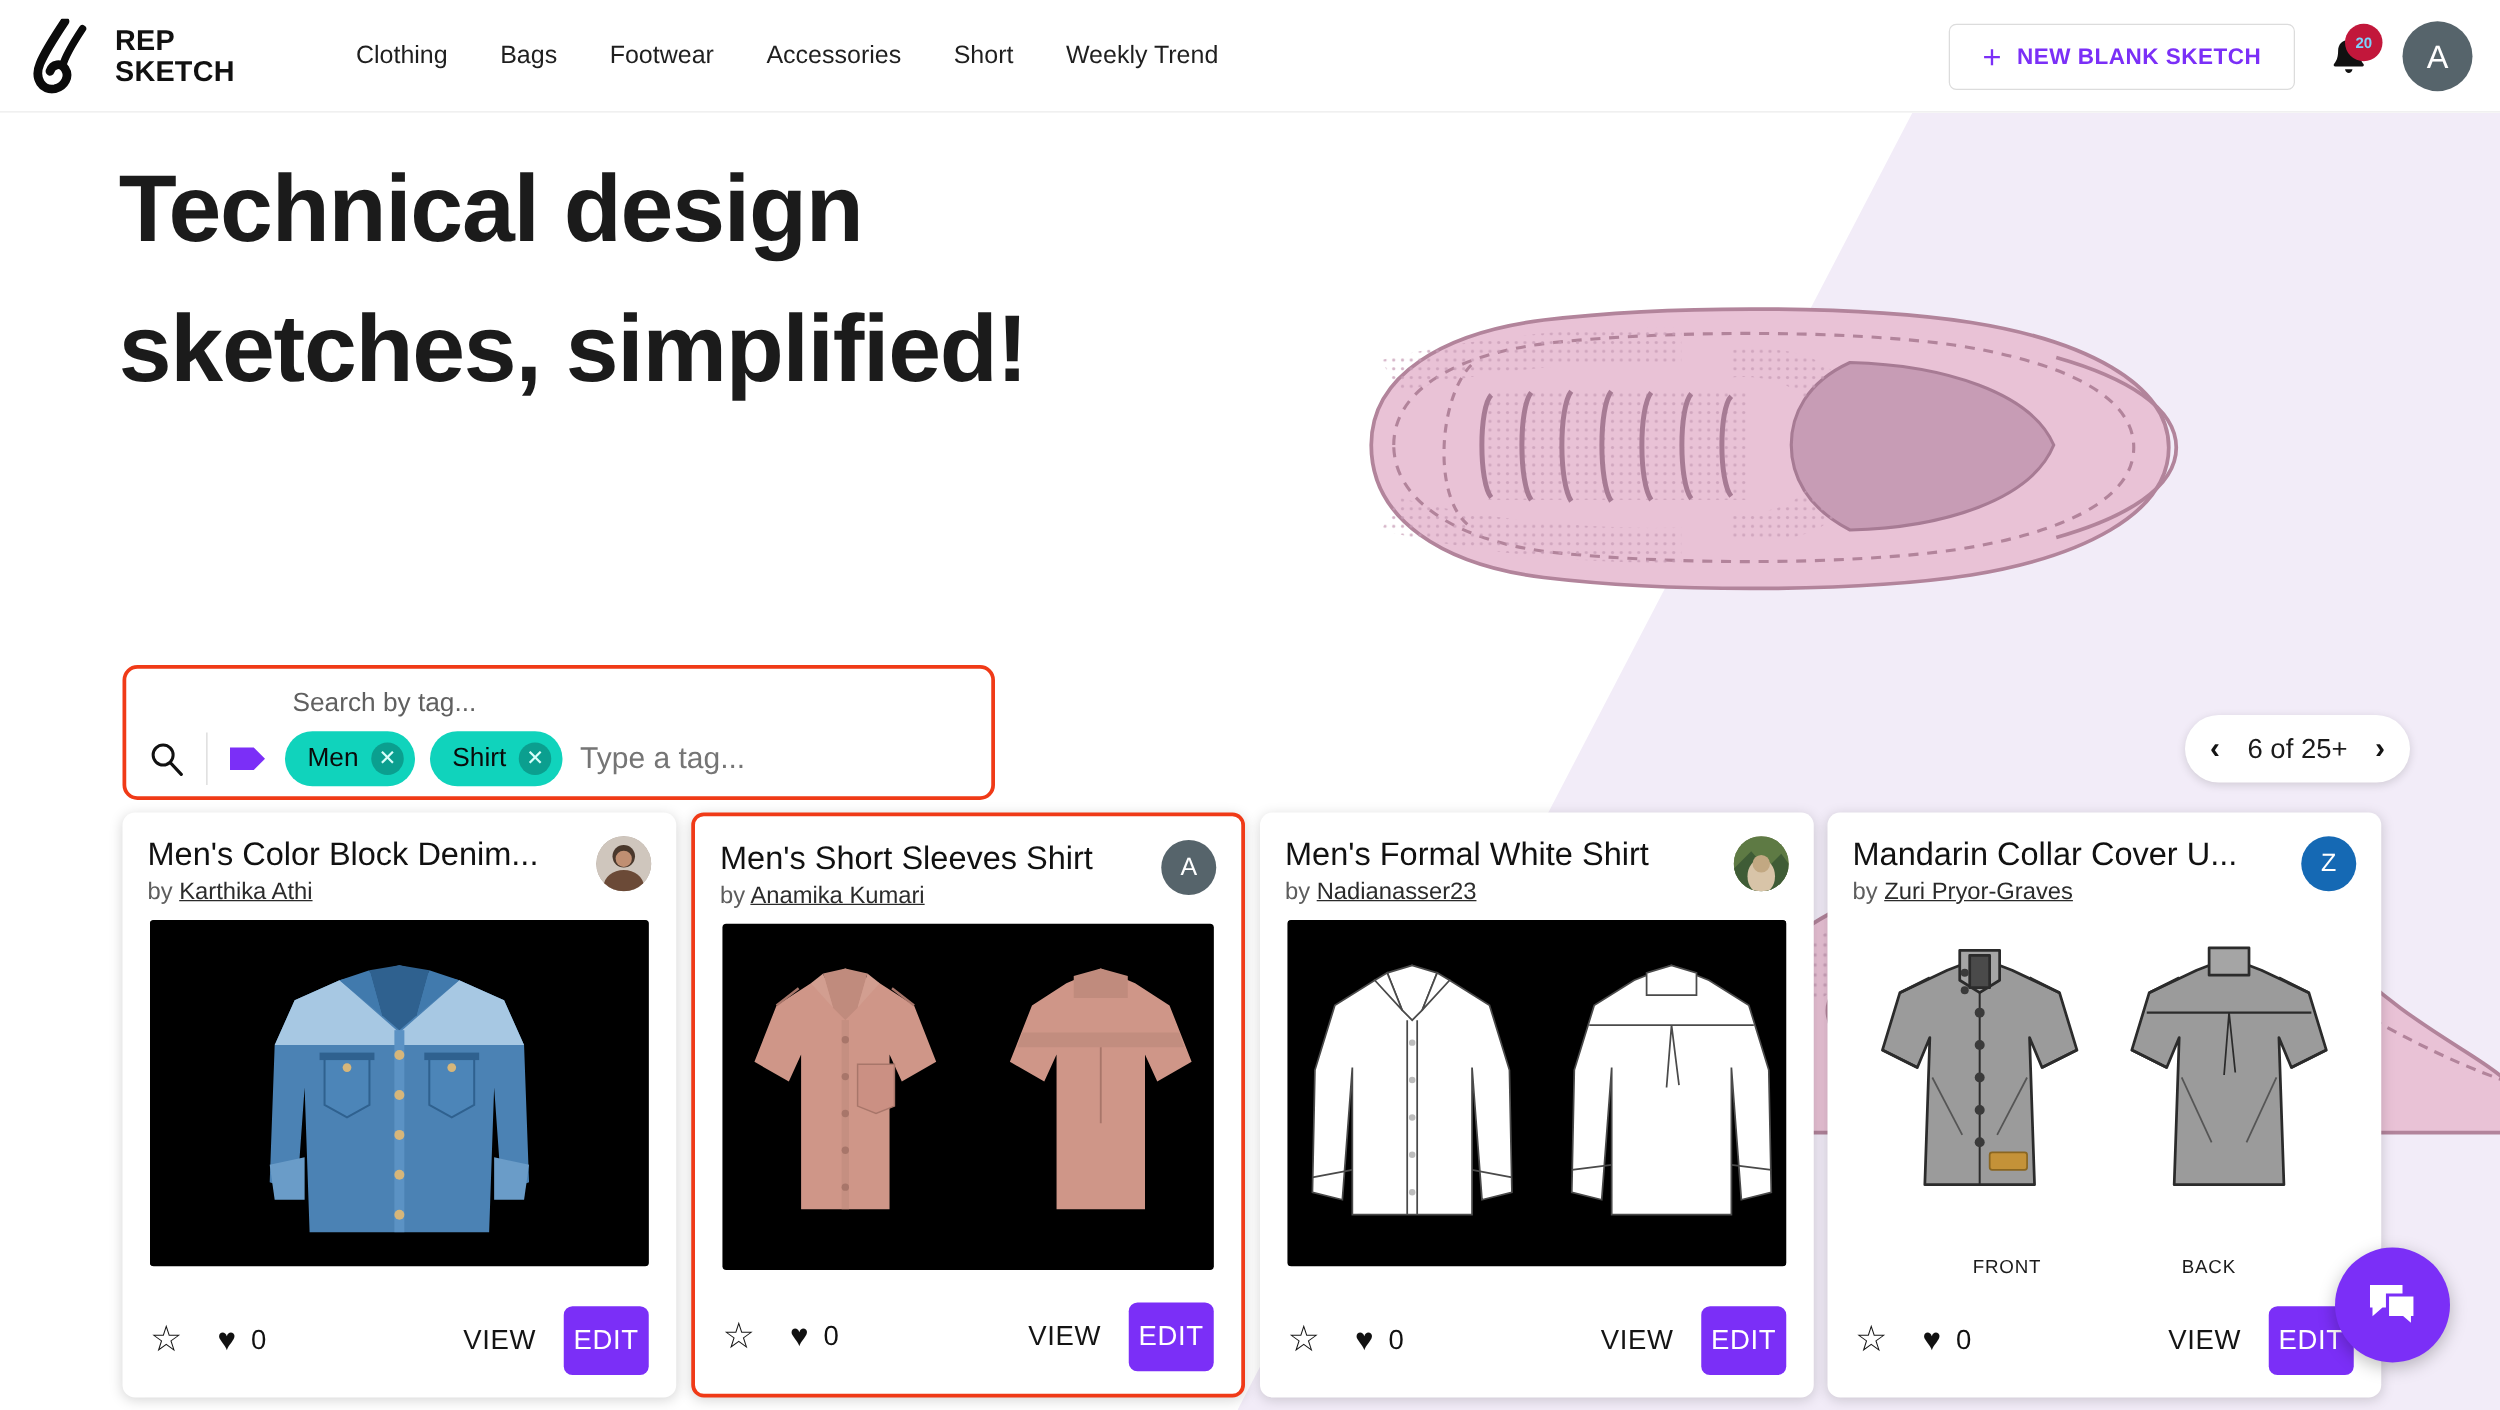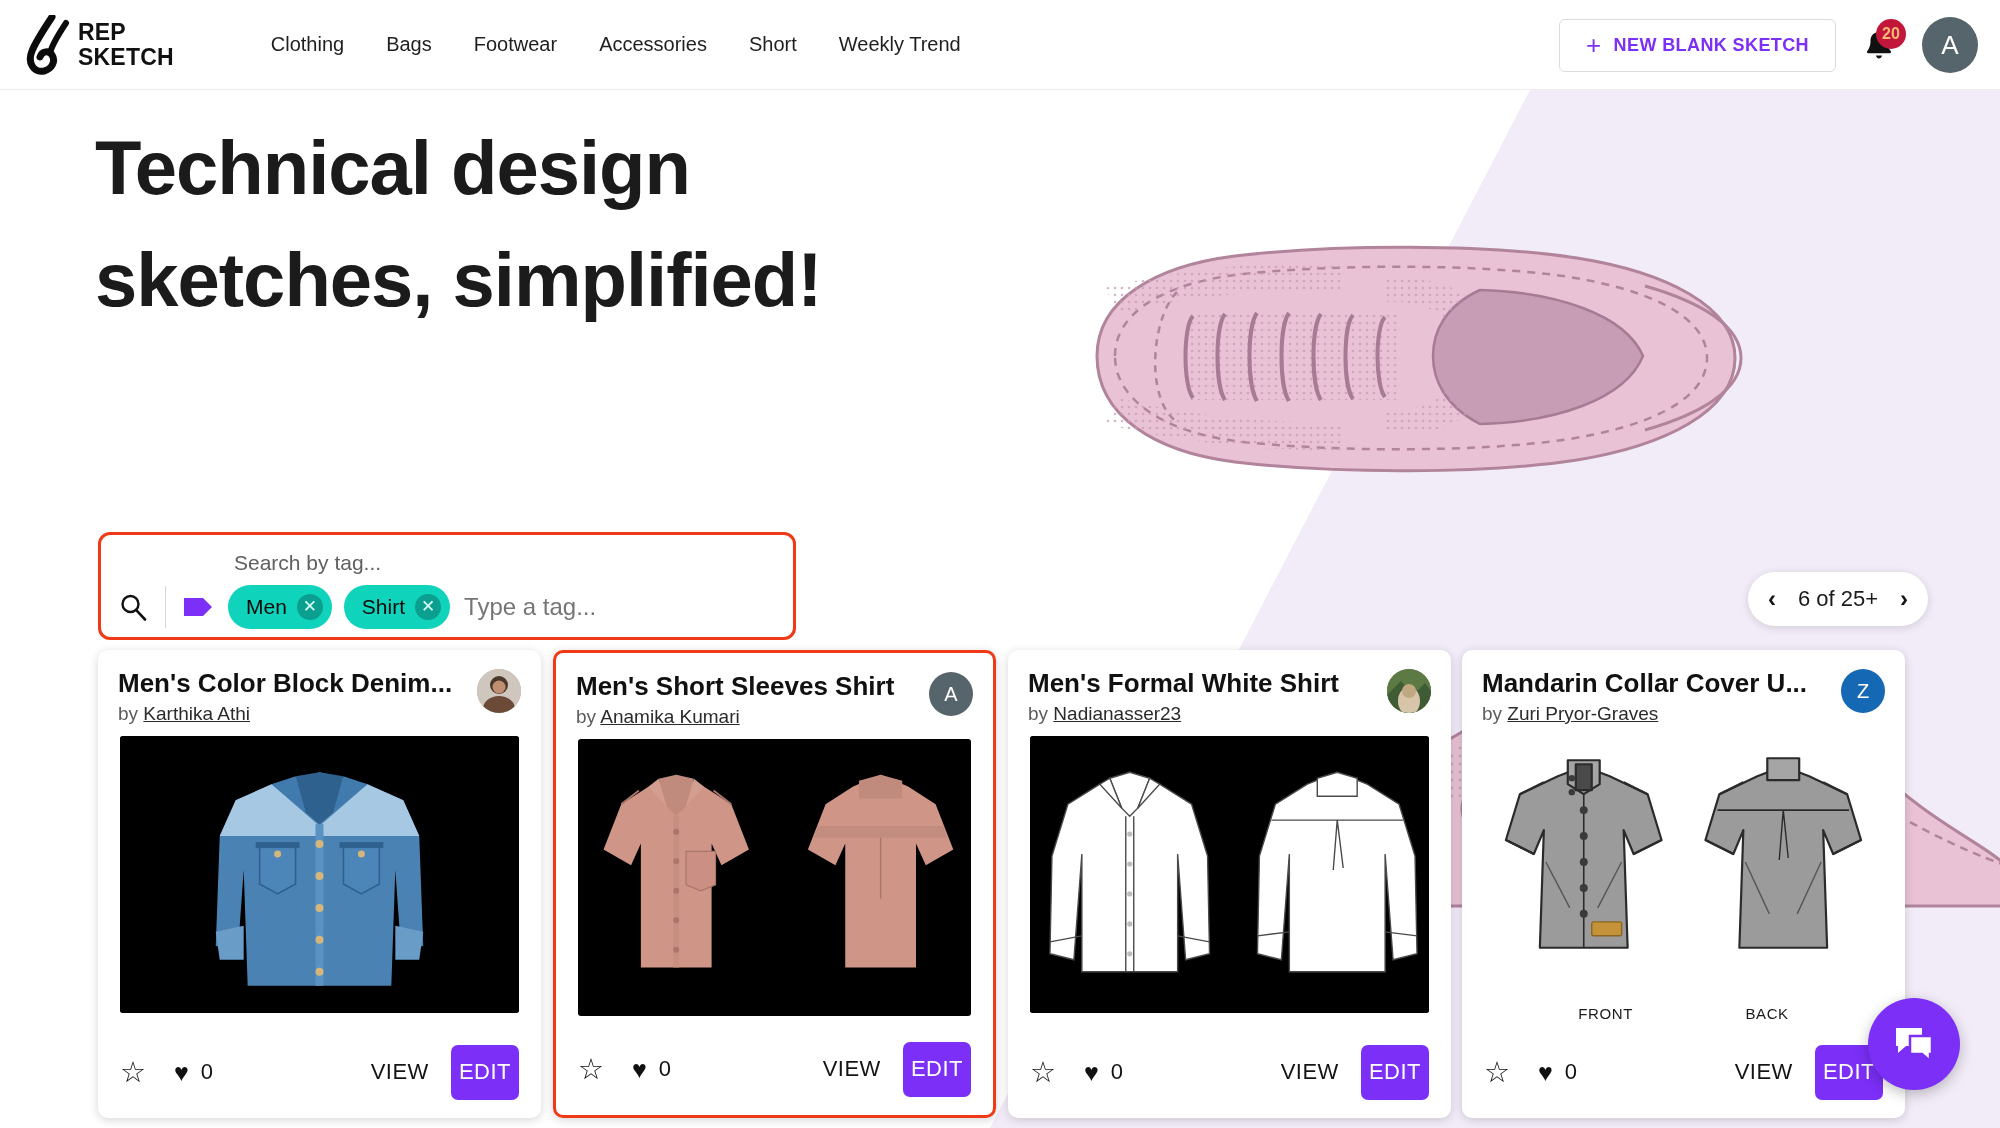--- a/index.html
+++ b/index.html
@@ -12,21 +12,21 @@
 
   
   .header {
     position: absolute; top: 0; left: 0; width: 2000px; height: 90px;
     background: #ffffff; display: flex; align-items: center;
     border-bottom: 1px solid #ececec; z-index: 40;
   }
   .brand { display:flex; align-items:center; margin-left: 22px; }
   .brand-mark { width: 56px; height: 60px; flex: none; }
   .brand-text {
-    margin-left: 0; font-weight: 700; font-size: 23px; line-height: 25px;
+    margin-left: 14px; font-weight: 700; font-size: 23px; line-height: 25px;
     letter-spacing: .2px; color:#111;
   }
   .nav { display:flex; align-items:center; margin-left: 76px; gap: 0px; }
   .nav a {
     font-size: 20px; color:#1f1f1f; text-decoration:none; padding: 10px 21px;
     white-space: nowrap;
   }
   .header-right {
     position:absolute; right: 22px; top: 0; height: 90px;
     display:flex; align-items:center; gap: 22px;
@@ -34,21 +34,21 @@
   .new-sketch-btn {
     display:flex; align-items:center; gap: 12px;
     height: 53px; padding: 0 26px; border: 1px solid #dcdcdc; border-radius: 6px;
     background:#fff; color:#7b2ff7; font-size: 18px; font-weight: 600;
     letter-spacing: .4px; cursor: pointer; white-space: nowrap;
   }
   .plus-ic { font-size: 26px; line-height: 1; font-weight: 400; color:#7b2ff7; }
   .bell-wrap { position:relative; width: 42px; height: 46px; display:flex; align-items:center; justify-content:center; cursor:pointer;}
   .badge {
     position:absolute; top: -3px; right: -6px; min-width: 30px; height: 30px;
-    background:#c2173b; color:#fdba74; border-radius: 15px; font-size: 16px;
+    background:#c2173b; color:#7dd3fc; border-radius: 15px; font-size: 12px;
     font-weight: 700; display:flex; align-items:center; justify-content:center;
     padding: 0 6px;
     margin-left: 35px;
   }
   .avatar-top {
     width: 56px; height: 56px; border-radius: 50%; background:#56646b;
     color:#fff; font-size: 26px; display:flex; align-items:center;
     justify-content:center; cursor:pointer;
   }
 
@@ -124,21 +124,21 @@
     position:absolute; top: 5px; width: 443px; height: 468px;
     background:#fff; border-radius: 10px; box-shadow: 0 2px 10px rgba(0,0,0,.17);
     overflow:hidden;
   }
   .card.c0 { left: 98px; }
   .card.c1 { left: 553px; border: 3px solid #f03a17; }
   .card.c2 { left: 1008px; }
   .card.c3 { left: 1462px; }
   .card-head { position:relative; padding: 17px 20px 0 20px; height: 86px; }
   .card-title {
-    font-size: 26px; color:#111; font-weight: 700; line-height: 32px;
+    font-size: 26px; color:#111; font-weight: 400; line-height: 32px;
     white-space: nowrap; overflow:hidden; text-overflow: ellipsis;
     padding-right: 54px;
   }
   .card-by { font-size: 19px; color:#5d5d5d; margin-top: 4px; }
   .card-by a { color:#2b2b2b; text-decoration: underline; }
   .card-av {
     position:absolute; right: 20px; top: 19px; width: 44px; height: 44px;
     border-radius:50%; overflow:hidden; display:flex; align-items:center;
     justify-content:center; color:#fff; font-size: 20px;
   }

